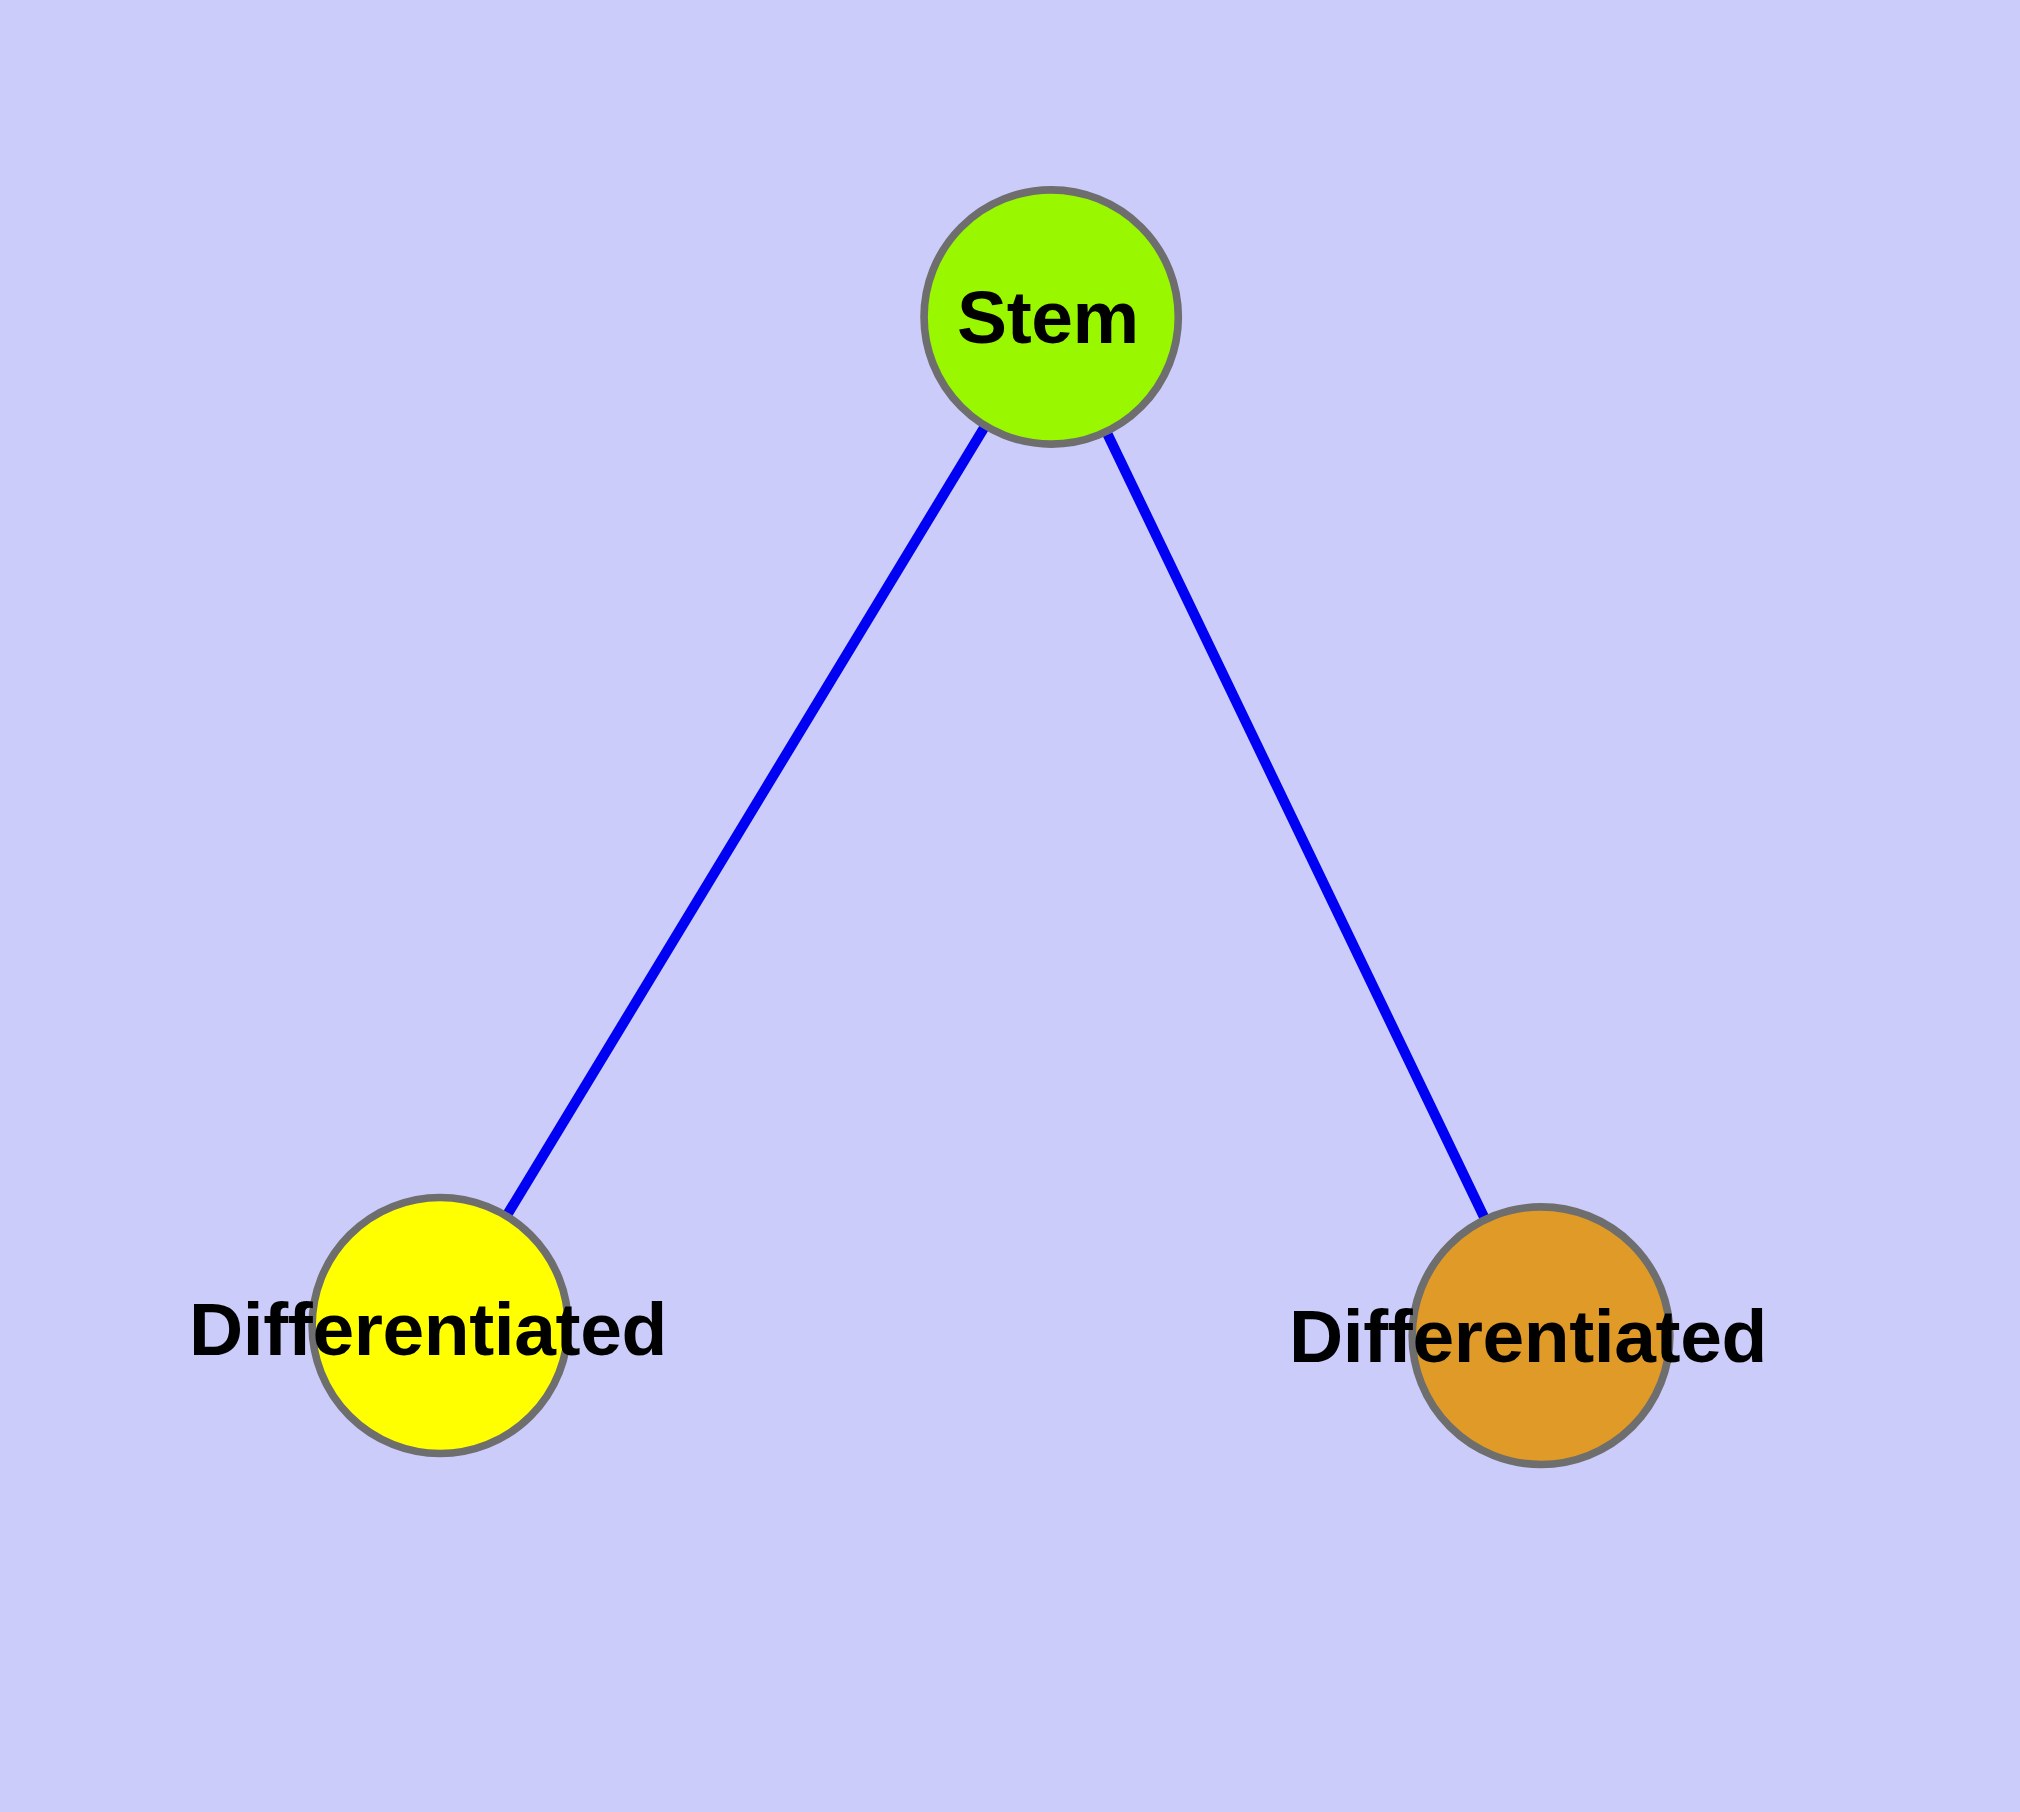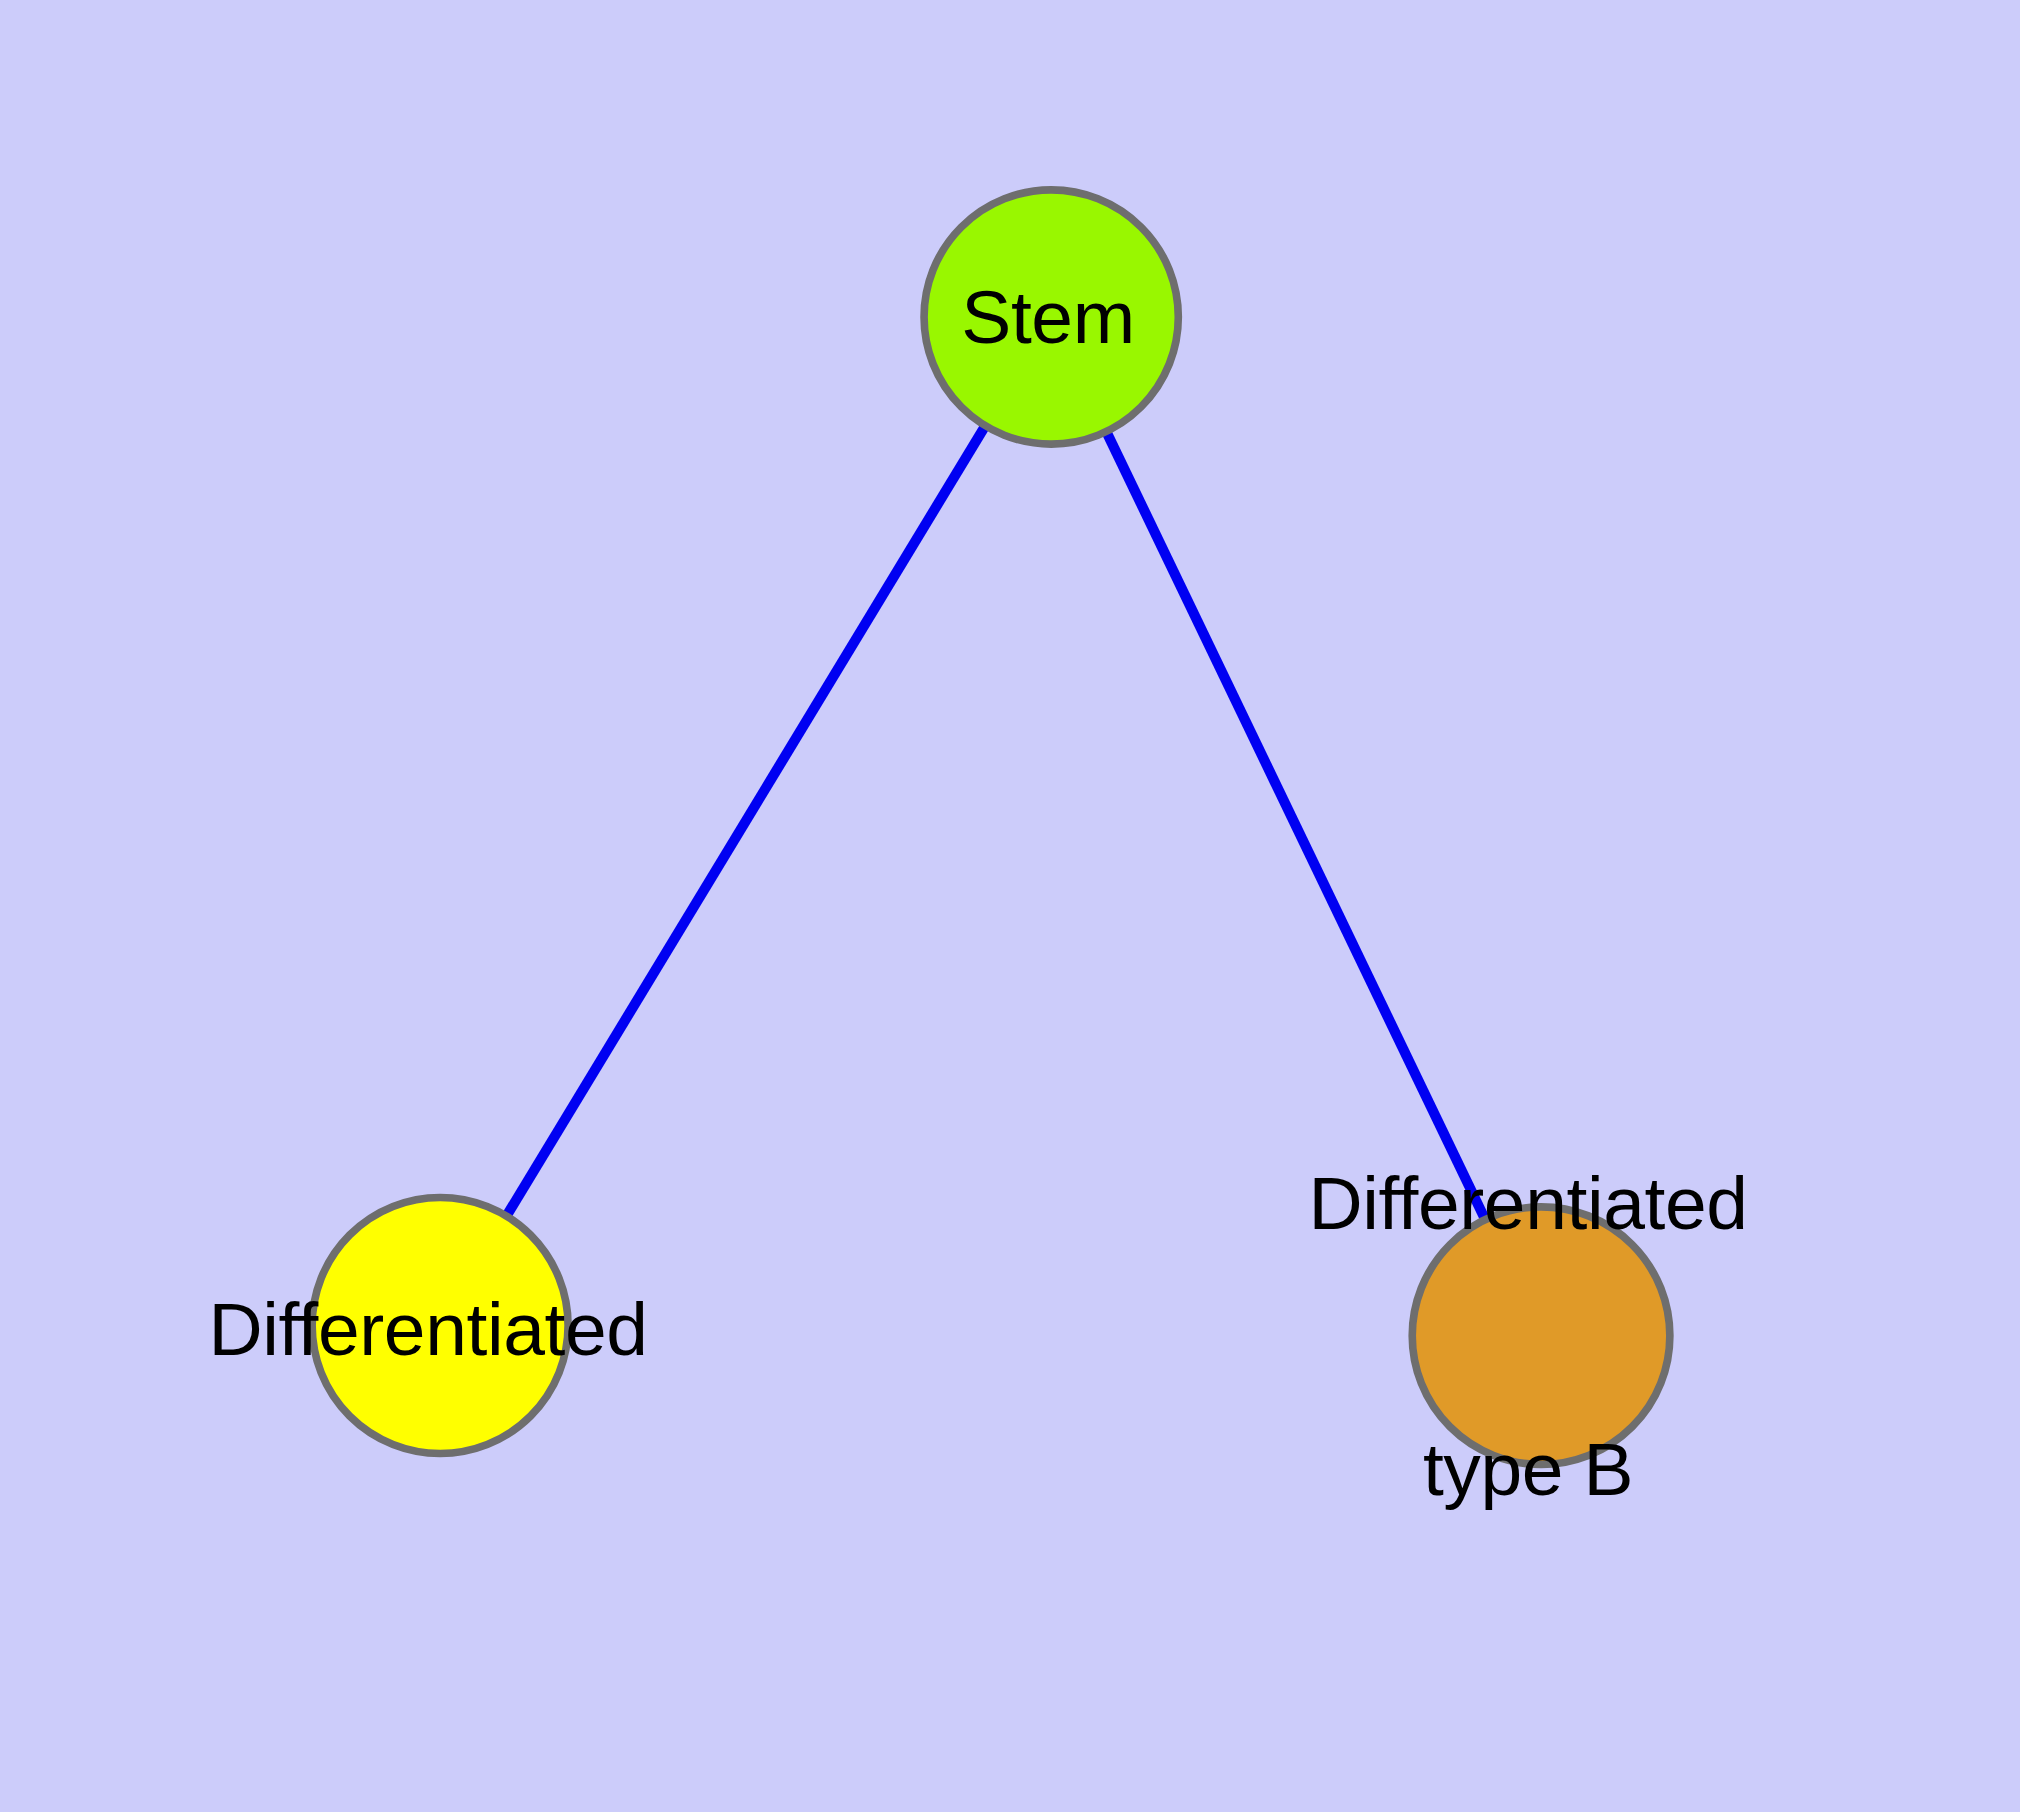--- a/index.html
+++ b/index.html
@@ -29,21 +29,21 @@
   }
   .edge-line {
     stroke: #0000f2;
     stroke-width: 12;
     stroke-linecap: butt;
     fill: none;
   }
   .node-label {
     position: absolute;
     color: #000000;
-    font-weight: normal;
+    font-weight: bold;
     text-align: center;
     line-height: 1.18;
     white-space: pre;
     letter-spacing: -0.4px;
     pointer-events: none;
   }
   .label-stem {
     font-size: 75px;
     left: 1048px;
     top: 317px;
@@ -84,17 +84,16 @@
   <div class="node-label label-stem">
     <div>Stem</div>
   </div>
 
   <div class="node-label label-typea">
     <div>Differentiated</div>
   </div>
 
   <div class="node-label label-typeb">
     <div>Differentiated</div>
-    <div>type B</div>
   </div>
 
 </div>
 
 
 </body></html>

